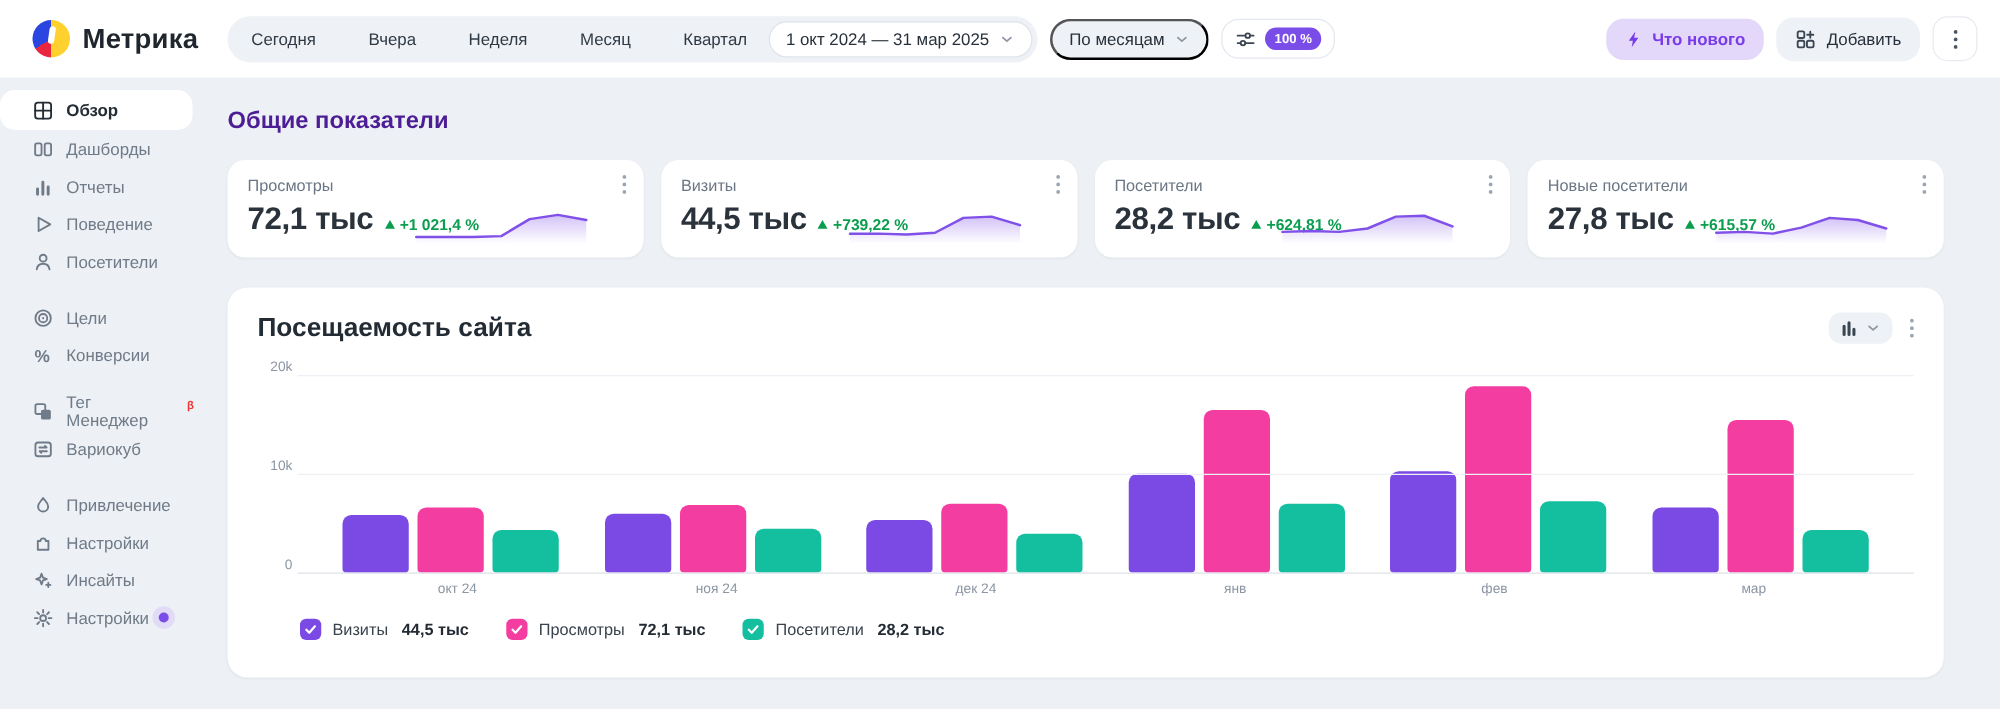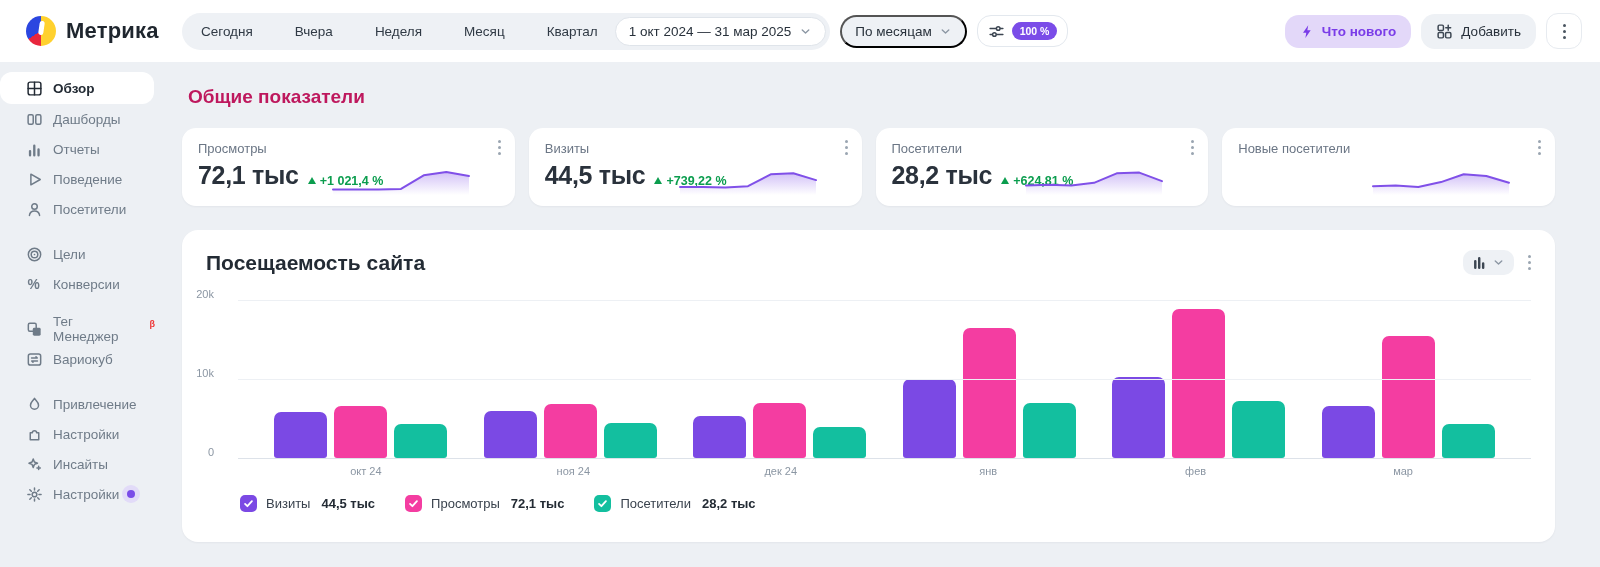--- a/index.html
+++ b/index.html
@@ -37,21 +37,21 @@
   .sidebar { flex:0 0 168px; padding-top:10px; }
   .side-group { margin-bottom:15px; }
   .side-item { display:flex; align-items:center; gap:10px; height:30px; padding-left:26px; margin:0 14px 0 0; color:#6f7b88; font-size:13.5px; cursor:pointer; border-radius:12px; position:relative; }
   .side-item svg { flex:0 0 17px; }
   .side-item.active { background:#ffffff; color:#232b34; font-weight:bold; height:32px; }
   .beta-sup { color:#e33; font-size:9px; font-weight:bold; position:relative; top:-5px; left:1px; }
   .dot-badge { position:absolute; right:14px; width:18px; height:18px; border-radius:50%; background:#e2dbf8; display:flex; align-items:center; justify-content:center; }
   .dot-badge::after { content:""; width:8px; height:8px; border-radius:50%; background:#7a4ce8; }
 
   main { flex:1; padding:0 45px 0 14px; }
-  .section-title { font-size:19px; font-weight:bold; color:#be185d; margin:24px 0 20px 6px; }
+  .section-title { font-size:19px; font-weight:bold; color:#4c1d95; margin:24px 0 20px 0; }
 
   
   .cards { display:flex; gap:14px; }
   .card { position:relative; flex:1; height:78px; background:#fff; border-radius:14px; padding:13px 16px; box-shadow:0 1px 2px rgba(30,40,60,.05); }
   .card-title { font-size:13px; color:#6b7685; }
   .card-valrow { display:flex; align-items:baseline; gap:9px; margin-top:5px; }
   .card-value { font-size:25px; font-weight:bold; color:#2a323c; letter-spacing:-.3px; }
   .delta { display:flex; align-items:center; gap:4px; color:#0b9d4e; font-size:12.5px; font-weight:bold; }
   .tri-up { width:0; height:0; border-left:4.5px solid transparent; border-right:4.5px solid transparent; border-bottom:7px solid #0b9d4e; }
   .spark { position:absolute; right:44px; bottom:9px; }
@@ -59,21 +59,21 @@
 
   
   .chart-card { background:#fff; border-radius:16px; margin-top:24px; padding:20px 24px 14px; height:312px; box-shadow:0 1px 2px rgba(30,40,60,.05); }
   .chart-head { display:flex; align-items:center; }
   .chart-title { font-size:21px; font-weight:600; color:#232b34; }
   .chart-controls { margin-left:auto; display:flex; align-items:center; gap:14px; }
   .chart-type { background:#eef1f5; border:none; border-radius:10px; padding:5px 9px; display:flex; align-items:center; gap:5px; cursor:pointer; color:#3c4652; }
 
   .plot-wrap { display:flex; margin-top:26px; }
   .ylabels { flex:0 0 32px; position:relative; height:158px; font-size:11px; color:#8b96a3; }
-  .ylabels span { position:absolute; right:24px; transform:translateY(-50%); }
+  .ylabels span { position:absolute; right:4px; transform:translateY(-50%); }
   .plot { position:relative; flex:1; height:158px; }
   .gridline { position:absolute; left:0; right:0; height:1px; background:#edf0f4; }
   .gridline.base { background:#dde2e9; }
   .bar-row { position:absolute; left:0; right:0; bottom:1px; top:0; display:flex; justify-content:space-evenly; align-items:flex-end; }
   .bar-group { display:flex; align-items:flex-end; gap:7px; }
   .bar { width:53px; border-radius:7px 7px 3px 3px; }
   .xlabels { display:flex; justify-content:space-evenly; margin-left:32px; margin-top:6px; font-size:11px; color:#8b96a3; }
   .xlabels span { width:159px; text-align:center; }
 
   .legend { display:flex; align-items:center; gap:30px; margin:18px 0 0 34px; }
@@ -360,20 +360,27 @@
             <path d="M2.0 32.5L24.7 31.8L47.3 32.5L70.0 29.8L92.7 20.3L115.3 19.6L138.0 28.1" fill="none" stroke="#8050e8" stroke-width="2" stroke-linejoin="round" stroke-linecap="round"></path>
           </svg>
           <span class="kebab light">
             <i></i>
             <i></i>
             <i></i>
           </span>
         </article>
         <article class="card">
           <div class="card-title">Новые посетители</div>
+          <div class="card-valrow">
+            <span class="card-value">27,8 тыс</span>
+            <span class="delta">
+              <span class="tri-up"></span>
+              <span>+615,57 %</span>
+            </span>
+          </div>
           <svg width="140" height="44" class="spark">
             <defs>
               <linearGradient id="sg3" x1="0" y1="0" x2="0" y2="1">
                 <stop offset="0" stop-color="#8050e8" stop-opacity="0.35"></stop>
                 <stop offset="1" stop-color="#8050e8" stop-opacity="0"></stop>
               </linearGradient>
             </defs>
             <path d="M2.0 33.2L24.7 32.5L47.3 33.9L70.0 29.1L92.7 21.3L115.3 23.0L138.0 29.8L138 42L2 42Z" fill="url(#sg3)"></path>
             <path d="M2.0 33.2L24.7 32.5L47.3 33.9L70.0 29.1L92.7 21.3L115.3 23.0L138.0 29.8" fill="none" stroke="#8050e8" stroke-width="2" stroke-linejoin="round" stroke-linecap="round"></path>
           </svg>

